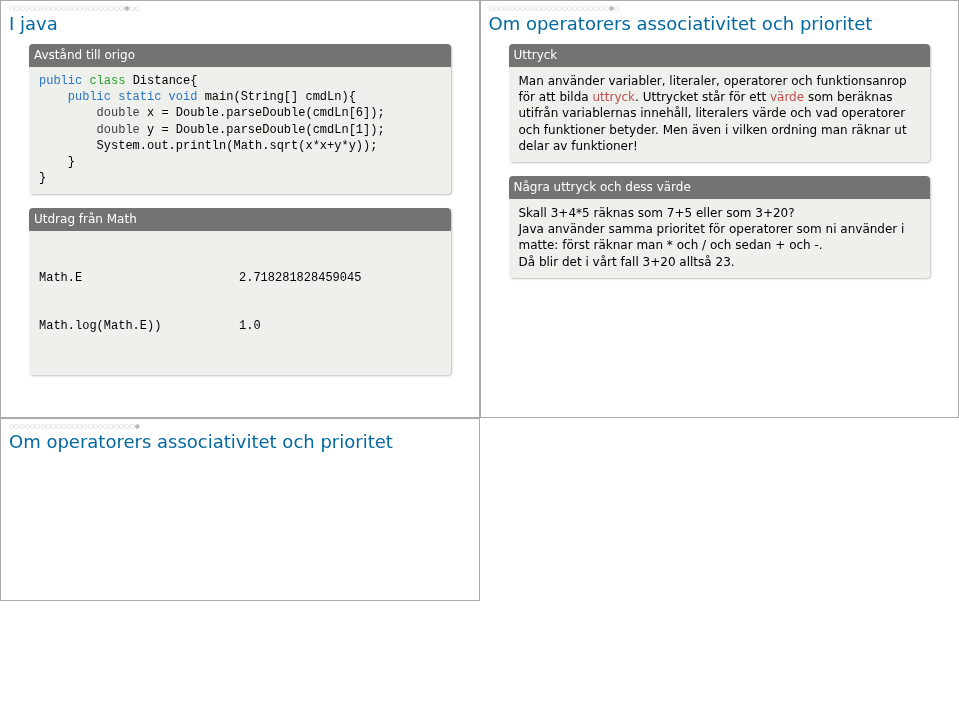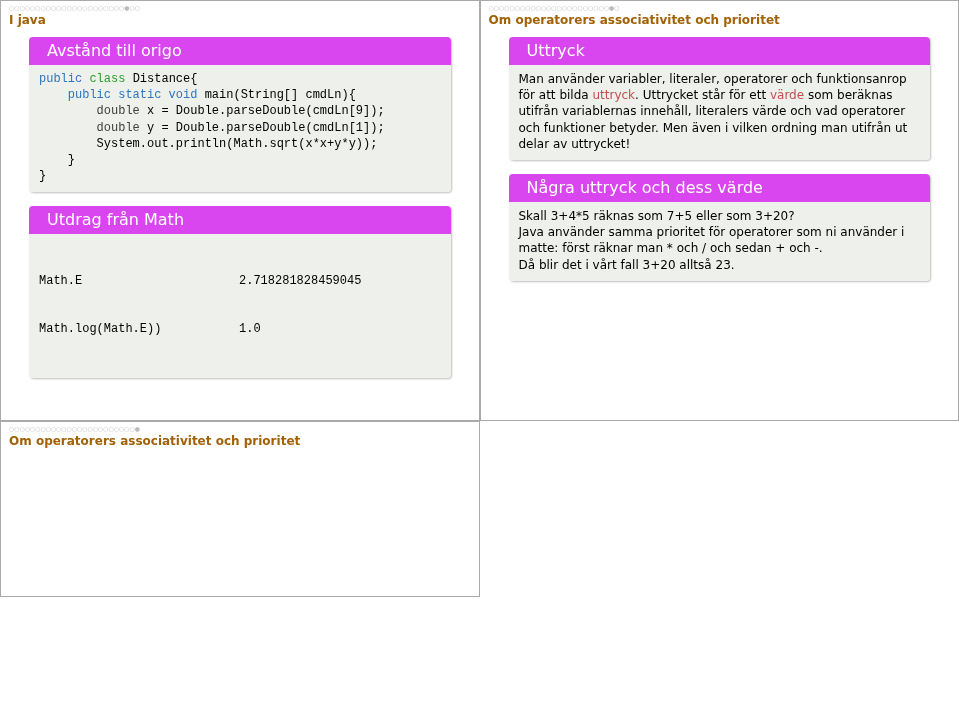--- a/index.html
+++ b/index.html
@@ -22,36 +22,36 @@
     border: 1px solid #aaa;
   }
   .navdots {
     font-size: 6px;
     color: #bbb;
     letter-spacing: 0px;
     line-height: 6px;
     margin-bottom: 2px;
   }
   .slide-title {
-    color: #a16207;
-    font-size: 12px;
-    font-weight: bold;
+    color: #0369a1;
+    font-size: 18px;
+    font-weight: normal;
     margin-bottom: 10px;
   }
   .block {
     border-radius: 4px;
     overflow: hidden;
     box-shadow: 1px 1px 2px rgba(0,0,0,0.25);
     margin: 10px 20px 14px 20px;
   }
   .block-header {
-    background: #d946ef;
+    background: #737373;
     color: #fff;
-    padding: 4px 10px 5px 18px;
-    font-size: 16px;
+    padding: 4px 10px 5px 5px;
+    font-size: 12px;
   }
   .block-body {
     background: #eef0ec;
     padding: 6px 10px 8px 10px;
     font-size: 12px;
     line-height: 1.35;
   }
   .code {
     font-family: Liberation Mono, monospace;
     font-size: 12px;
@@ -69,21 +69,21 @@
 
   <div class="slide">
     <div class="navdots">○○○○○○○○○○○○○○○○○○○○○○●○○</div>
     <div class="slide-title">I java</div>
 
     <div class="block">
       <div class="block-header">Avstånd till origo</div>
       <div class="block-body">
         <div class="code"><span class="kw-pub">public</span><span class="kw-cls"> class</span><span> Distance{</span></div>
         <div class="code"><span class="kw-pub">    public static void</span><span> main(String[] cmdLn){</span></div>
-        <div class="code"><span class="kw-typ">        double</span><span> x = Double.parseDouble(cmdLn[9]);</span></div>
+        <div class="code"><span class="kw-typ">        double</span><span> x = Double.parseDouble(cmdLn[6]);</span></div>
         <div class="code"><span class="kw-typ">        double</span><span> y = Double.parseDouble(cmdLn[1]);</span></div>
         <div class="code"><span>        System.out.println(Math.sqrt(x*x+y*y));</span></div>
         <div class="code"><span>    }</span></div>
         <div class="code"><span>}</span></div>
       </div>
     </div>
 
     <div class="block">
       <div class="block-header">
         <span>Utdrag från Math</span>
@@ -95,21 +95,21 @@
     </div>
   </div>
 
   <div class="slide">
     <div class="navdots">○○○○○○○○○○○○○○○○○○○○○○○●○</div>
     <div class="slide-title">Om operatorers associativitet och prioritet</div>
 
     <div class="block">
       <div class="block-header">Uttryck</div>
       <div class="block-body">
-        <span>Man använder variabler, literaler, operatorer och funktionsanrop för att bilda </span><span class="term">uttryck</span><span>. Uttrycket står för ett </span><span class="term">värde</span><span> som beräknas utifrån variablernas innehåll, literalers värde och vad operatorer och funktioner betyder. Men även i vilken ordning man utifrån ut delar av uttrycket!</span>
+        <span>Man använder variabler, literaler, operatorer och funktionsanrop för att bilda </span><span class="term">uttryck</span><span>. Uttrycket står för ett </span><span class="term">värde</span><span> som beräknas utifrån variablernas innehåll, literalers värde och vad operatorer och funktioner betyder. Men även i vilken ordning man räknar ut delar av funktioner!</span>
       </div>
     </div>
 
     <div class="block">
       <div class="block-header">Några uttryck och dess värde</div>
       <div class="block-body">
         <div>Skall 3+4*5 räknas som 7+5 eller som 3+20?</div>
         <div>Java använder samma prioritet för operatorer som ni använder i matte: först räknar man * och / och sedan + och -.</div>
         <div>Då blir det i vårt fall 3+20 alltså 23.</div>
       </div>

